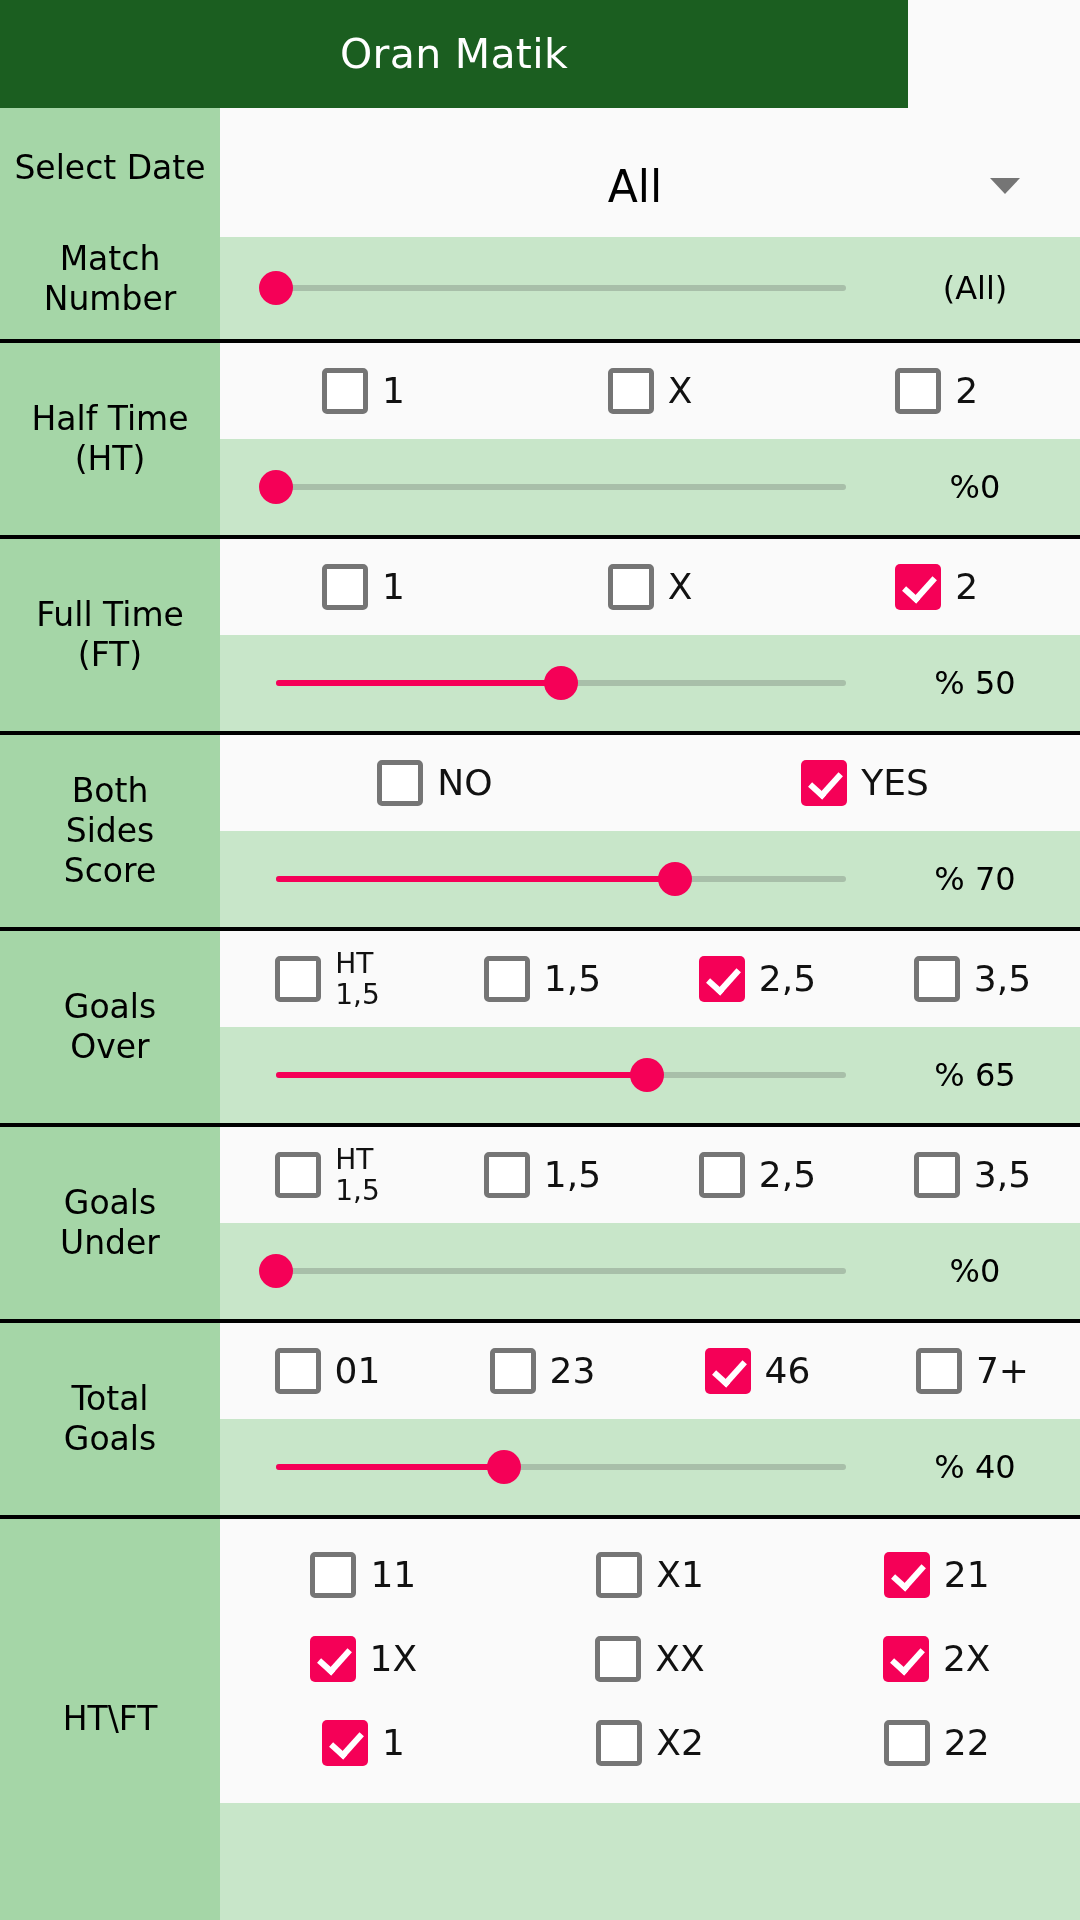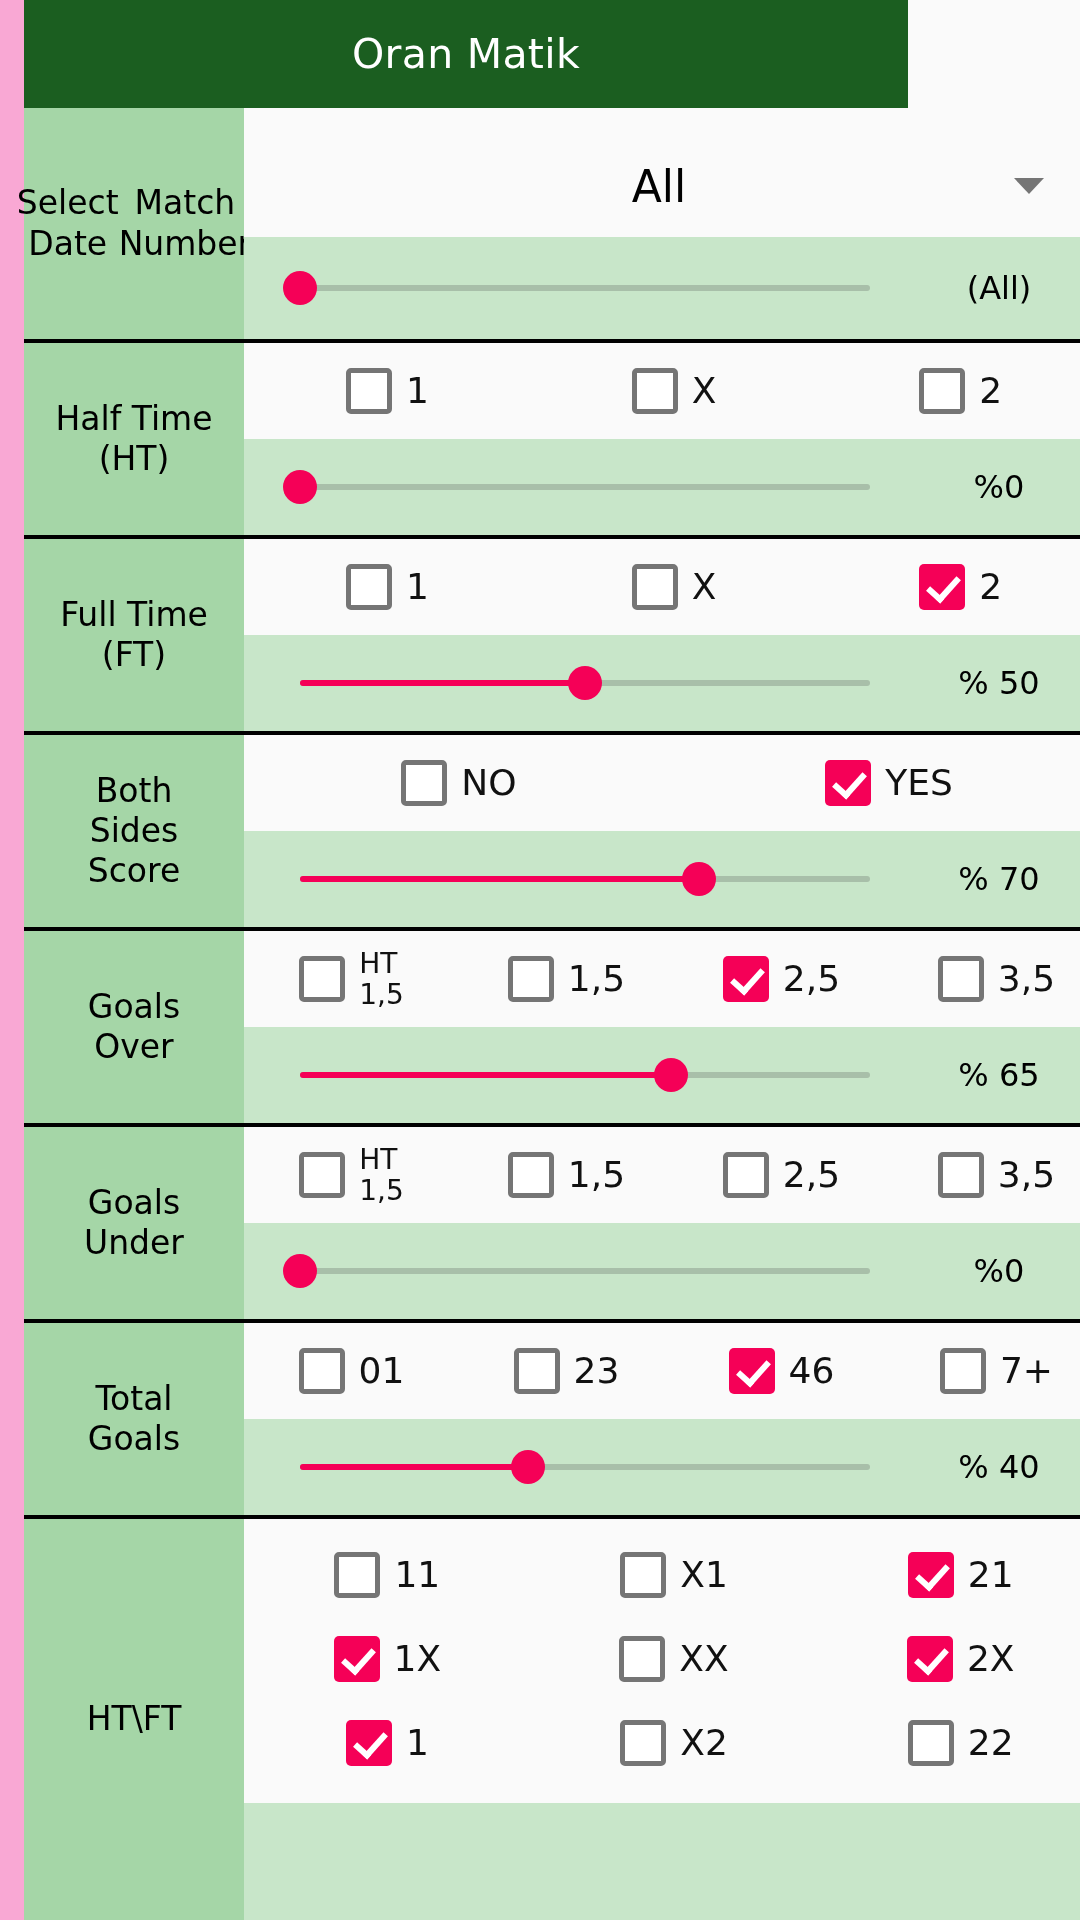--- a/index.html
+++ b/index.html
@@ -10,22 +10,21 @@
     background: #FAFAFA;
     font-family: "DejaVu Sans", sans-serif;
     overflow: hidden;
   }
 
   #app {
     width: 908px;
     height: 1920px;
     display: flex;
     flex-direction: column;
-    background: #f9a8d4;
-    padding-left: 24px;
+    background: #5eead4;
   }
 
   
   .appbar {
     height: 108px;
     min-height: 108px;
     background: #1B5E20;
     display: flex;
     align-items: center;
     justify-content: center;
@@ -225,21 +224,21 @@
 </head>
 <body>
 
 <div id="app">
 
   <div class="appbar">
     <div class="appbar-title">Oran Matik</div>
   </div>
 
   <div class="section no-top-border">
-    <div class="label-cell" style="flex-direction:row;">
+    <div class="label-cell" style="flex-direction:column;">
       <div class="label-text" style="flex:1;display:flex;align-items:center;justify-content:center;">Select
 Date</div>
       <div class="label-text" style="flex:1;display:flex;align-items:center;justify-content:center;">Match
 Number</div>
     </div>
     <div class="content-cell">
       <div class="dd-row" style="min-height:102px;margin-top:27px;">
         <div class="dd-value">All</div>
         <div class="dd-caret">
           <div class="caret-glyph"></div>

